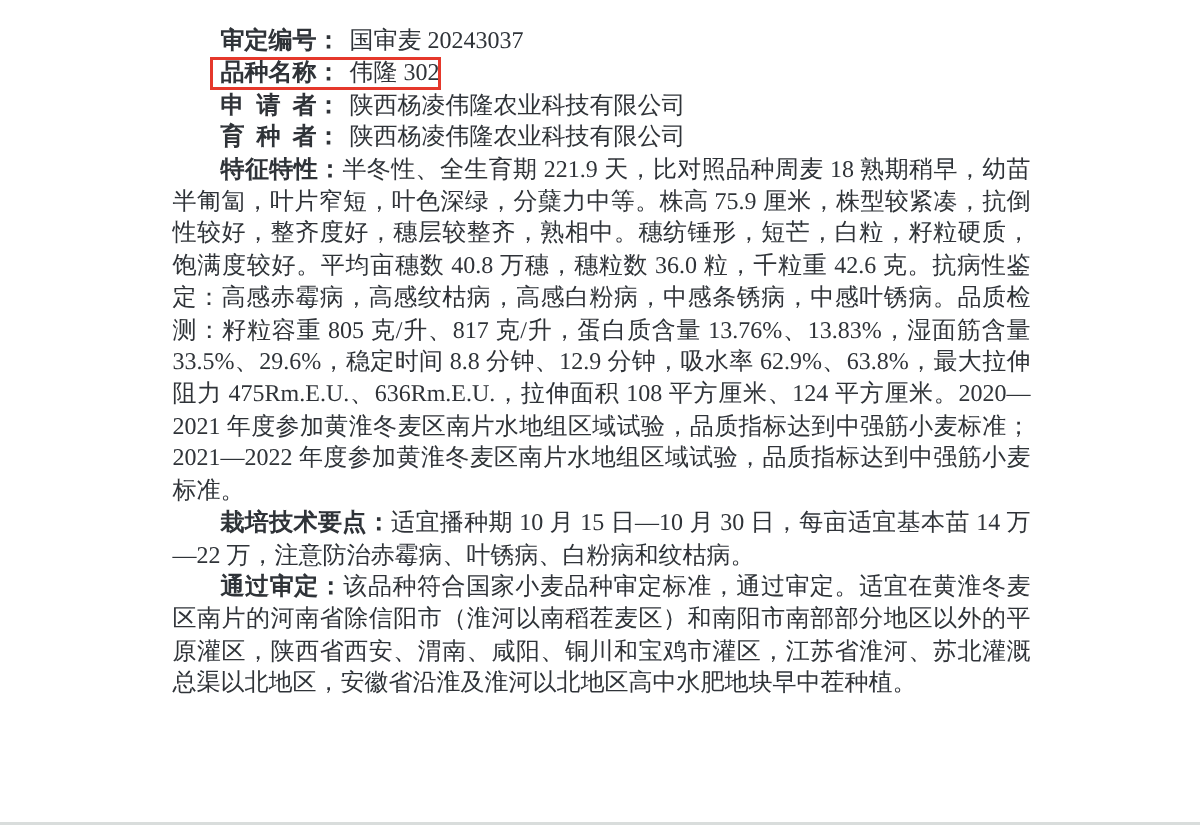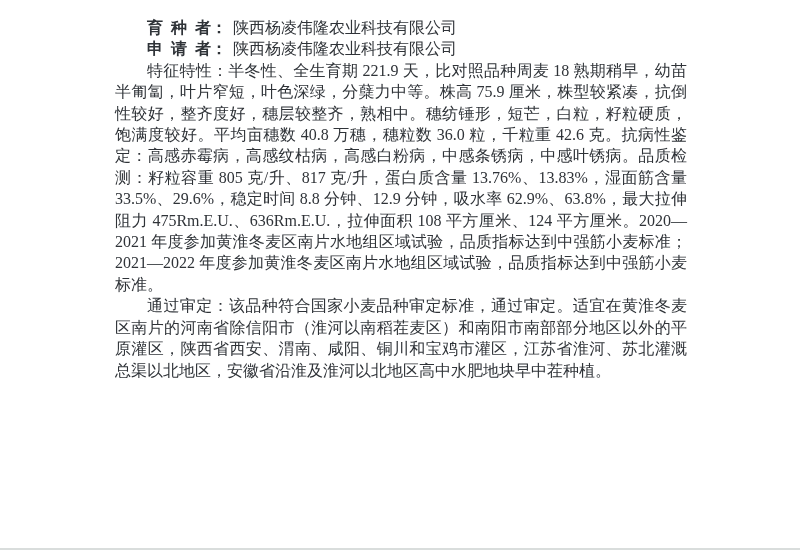--- a/index.html
+++ b/index.html
@@ -38,51 +38,59 @@
     position:absolute;
     box-sizing:border-box;
     left:25px;
     top:0px;
     width:154px;
     height:22px;
     border:2px solid #e5382b;
     pointer-events:none;
   }
   p.para{margin:0;text-indent:32px;}
-  p.para .plead{font-weight:normal;}
+  p.para .plead{font-weight:bold;}
   .para-characteristics{margin-top:3px;}
   .para-cultivation{margin-top:13px;}
   .bottom-line{
     position:absolute;
     left:0;
     top:548px;
     width:800px;
     height:2px;
     background:#d9dddc;
   }
 </style>
 </head>
 <body>
 
 <div class="page">
   <div class="content">
 
-
+    <div class="hline">
+      <span class="hlabel"><span class="hlabel-chars">审定编号</span><span class="hcolon">：</span></span><span class="hvalue">国审麦 20243037</span>
+    </div>
 
     <div class="hline">
-      <span class="hlabel"><span class="hlabel-chars">育种者</span><span class="hcolon">：</span></span><span class="hvalue">陕西杨凌伟隆农业科技有限公司</span>
+      <span class="hl-box"></span>
+      <span class="hlabel"><span class="hlabel-chars">品种名称</span><span class="hcolon">：</span></span><span class="hvalue">伟隆 302</span>
     </div>
 
     <div class="hline">
       <span class="hlabel"><span class="hlabel-chars">申请者</span><span class="hcolon">：</span></span><span class="hvalue">陕西杨凌伟隆农业科技有限公司</span>
     </div>
 
+    <div class="hline">
+      <span class="hlabel"><span class="hlabel-chars">育种者</span><span class="hcolon">：</span></span><span class="hvalue">陕西杨凌伟隆农业科技有限公司</span>
+    </div>
+
 
     <p class="para para-characteristics"><span class="plead">特征特性：</span><span>半冬性、全生育期 221.9 天，比对照品种周麦 18 熟期稍早，幼苗半匍匐，叶片窄短，叶色深绿，分蘖力中等。株高 75.9 厘米，株型较紧凑，抗倒性较好，整齐度好，穗层较整齐，熟相中。穗纺锤形，短芒，白粒，籽粒硬质，饱满度较好。平均亩穗数 40.8 万穗，穗粒数 36.0 粒，千粒重 42.6 克。抗病性鉴定：高感赤霉病，高感纹枯病，高感白粉病，中感条锈病，中感叶锈病。品质检测：籽粒容重 805 克/升、817 克/升，蛋白质含量 13.76%、13.83%，湿面筋含量 33.5%、29.6%，稳定时间 8.8 分钟、12.9 分钟，吸水率 62.9%、63.8%，最大拉伸阻力 475Rm.E.U.、636Rm.E.U.，拉伸面积 108 平方厘米、124 平方厘米。2020—2021 年度参加黄淮冬麦区南片水地组区域试验，品质指标达到中强筋小麦标准；2021—2022 年度参加黄淮冬麦区南片水地组区域试验，品质指标达到中强筋小麦标准。</span></p>
 
 
+    <p class="para para-cultivation"><span class="plead">栽培技术要点：</span><span>适宜播种期 10 月 15 日—10 月 30 日，每亩适宜基本苗 14 万—22 万，注意防治赤霉病、叶锈病、白粉病和纹枯病。</span></p>
 
     <p class="para"><span class="plead">通过审定：</span><span>该品种符合国家小麦品种审定标准，通过审定。适宜在黄淮冬麦区南片的河南省除信阳市（淮河以南稻茬麦区）和南阳市南部部分地区以外的平原灌区，陕西省西安、渭南、咸阳、铜川和宝鸡市灌区，江苏省淮河、苏北灌溉总渠以北地区，安徽省沿淮及淮河以北地区高中水肥地块早中茬种植。</span></p>
 
   </div>
 
   <div class="bottom-line"></div>
 </div>
 
 </body></html>

